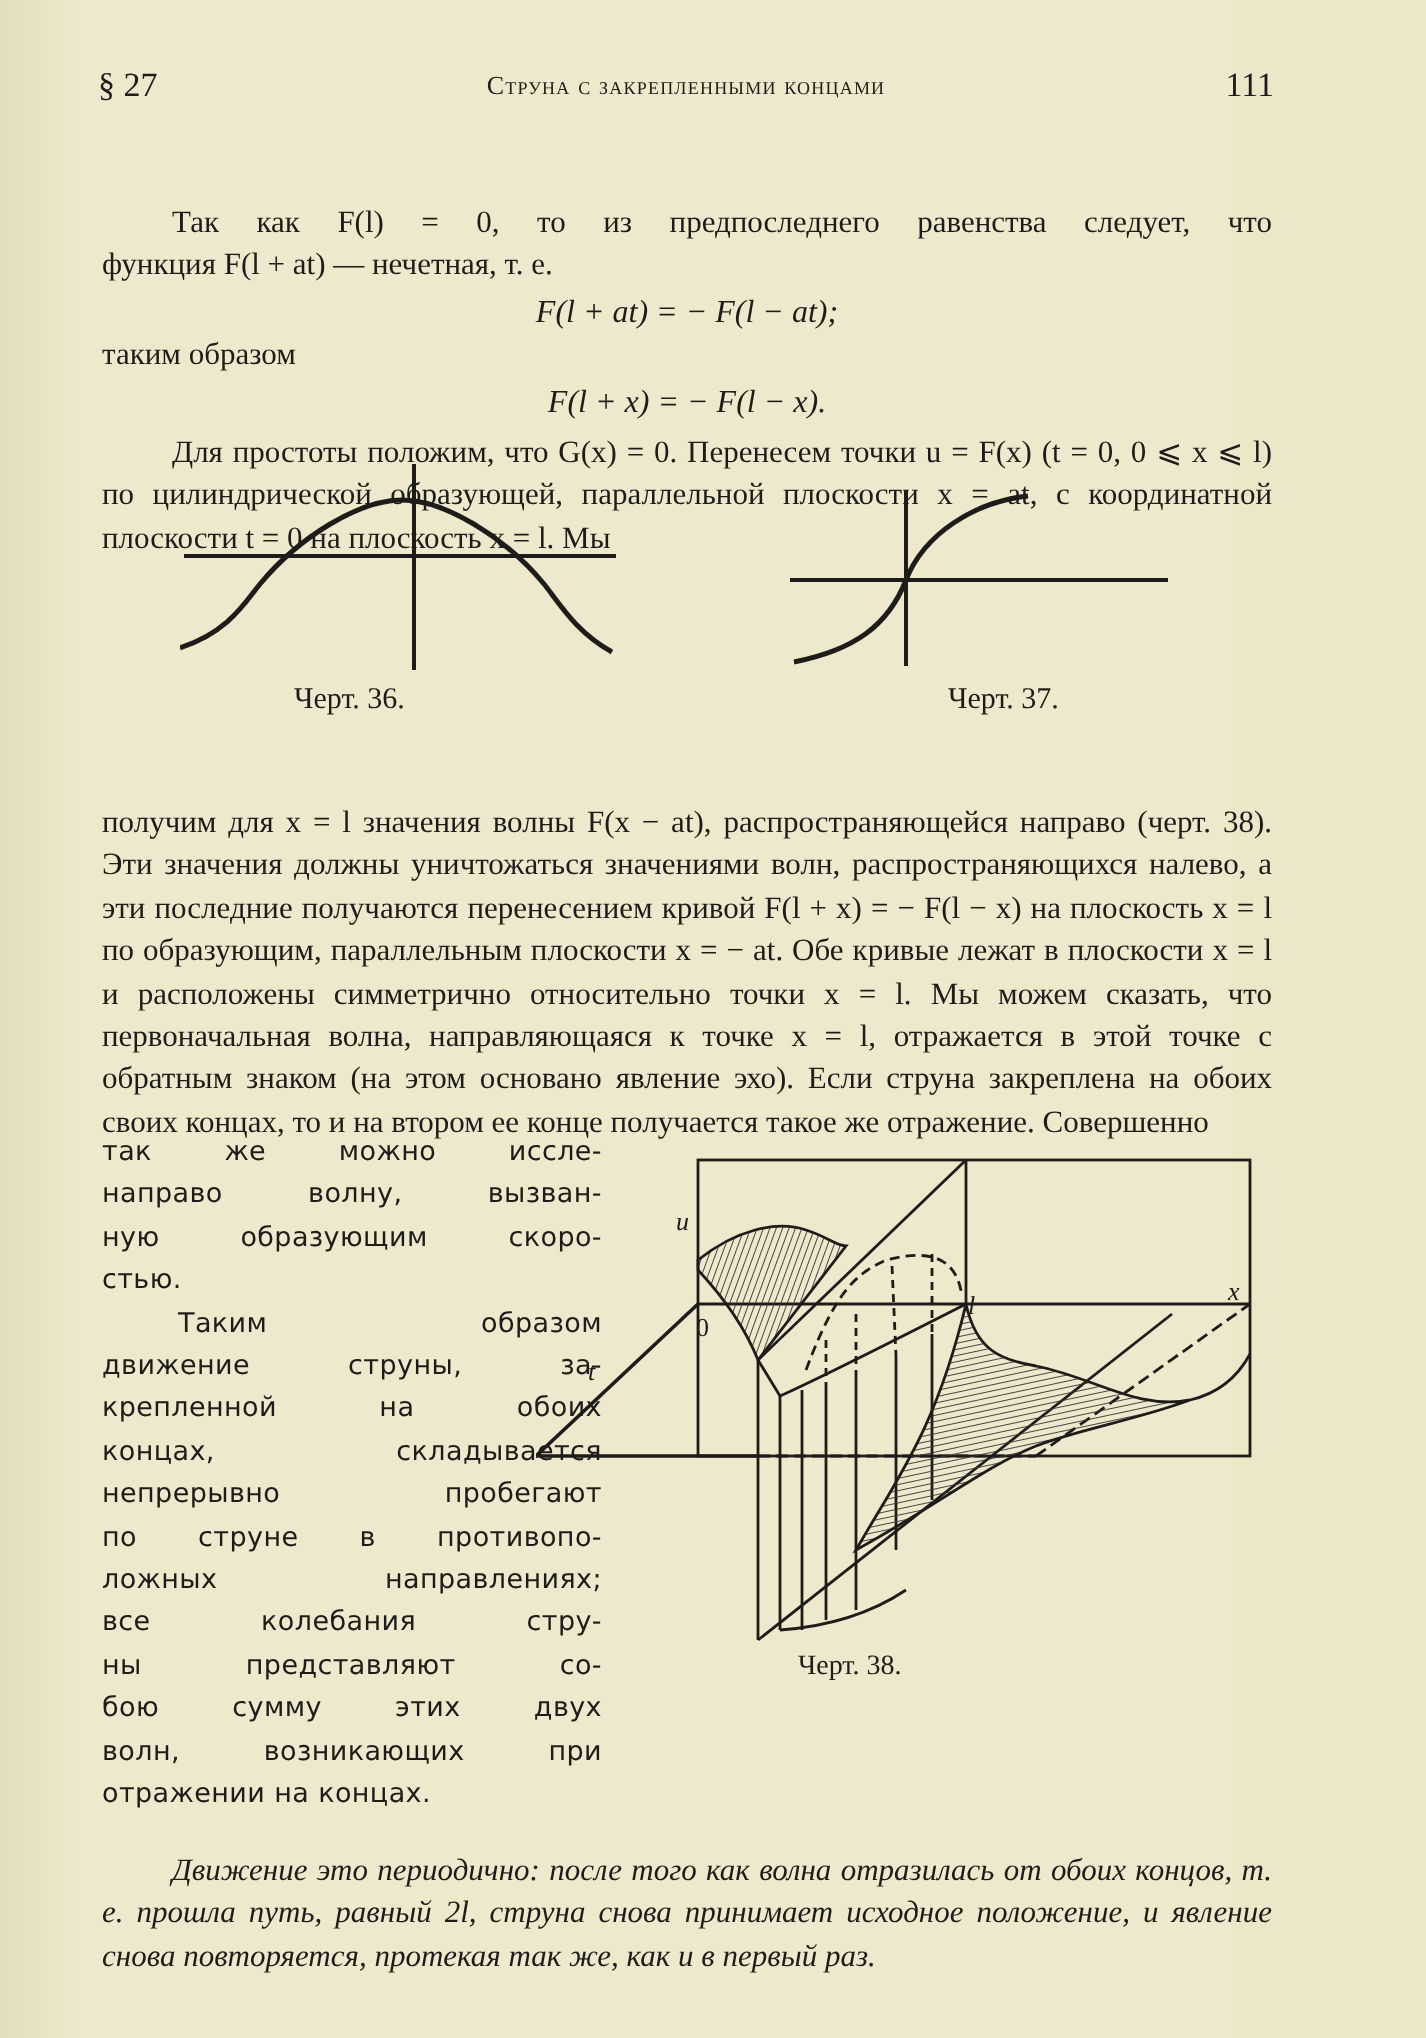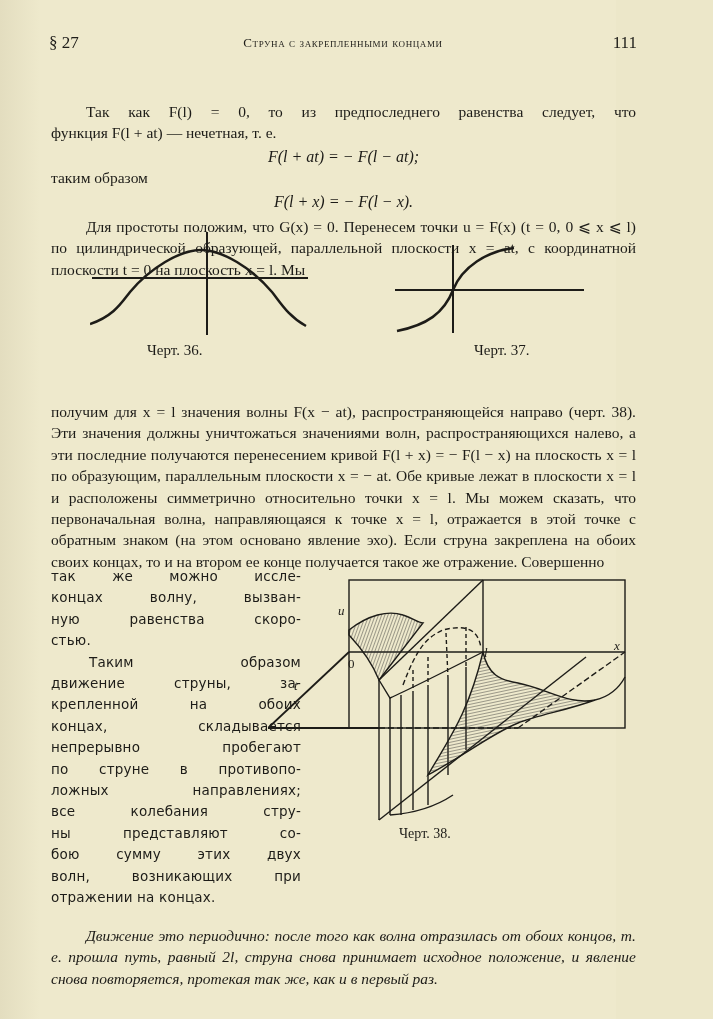--- a/index.html
+++ b/index.html
@@ -64,22 +64,22 @@
     <path d="M5,86 C35,80 52,68 61,45 C70,22 95,6 122,3" stroke="#1d1c18" stroke-width="2.5" fill="none"></path>
   </svg>
   <div class="cap" style="left:450px;top:342px;margin-left:24px;">Черт. 37.</div>
 
   <div class="txt" style="top:373px;">
     <p>получим для x = l значения волны F(x − at), распространяющейся направо (черт. 38). Эти значения должны уничтожаться значениями волн, распространяющихся налево, а эти последние получаются перенесением кривой F(l + x) = − F(l − x) на плоскость x = l по образующим, параллельным плоскости x = − at. Обе кривые лежат в плоскости x = l и расположены симметрично относительно точки x = l. Мы можем сказать, что первоначальная волна, направляющаяся к точке x = l, отражается в этой точке с обратным знаком (на этом основано явление эхо). Если струна закреплена на обоих своих концах, то и на втором ее конце получается такое же отражение. Совершенно</p>
   </div>
 
   <div class="narrow" style="top:566px;">
     <p>так же можно иссле-</p>
-    <p>концах волну, вызван-</p>
-    <p>ную равенства скоро-</p>
+    <p>направо волну, вызван-</p>
+    <p>ную образующим скоро-</p>
     <p class="last">стью.</p>
     <p style="padding-left:38px;">Таким образом</p>
     <p>движение струны, за-</p>
     <p>крепленной на обоих</p>
     <p>концах, складывается</p>
     <p>непрерывно пробегают</p>
     <p>по струне в противопо-</p>
     <p>ложных направлениях;</p>
     <p>все колебания стру-</p>
     <p>ны представляют со-</p>

